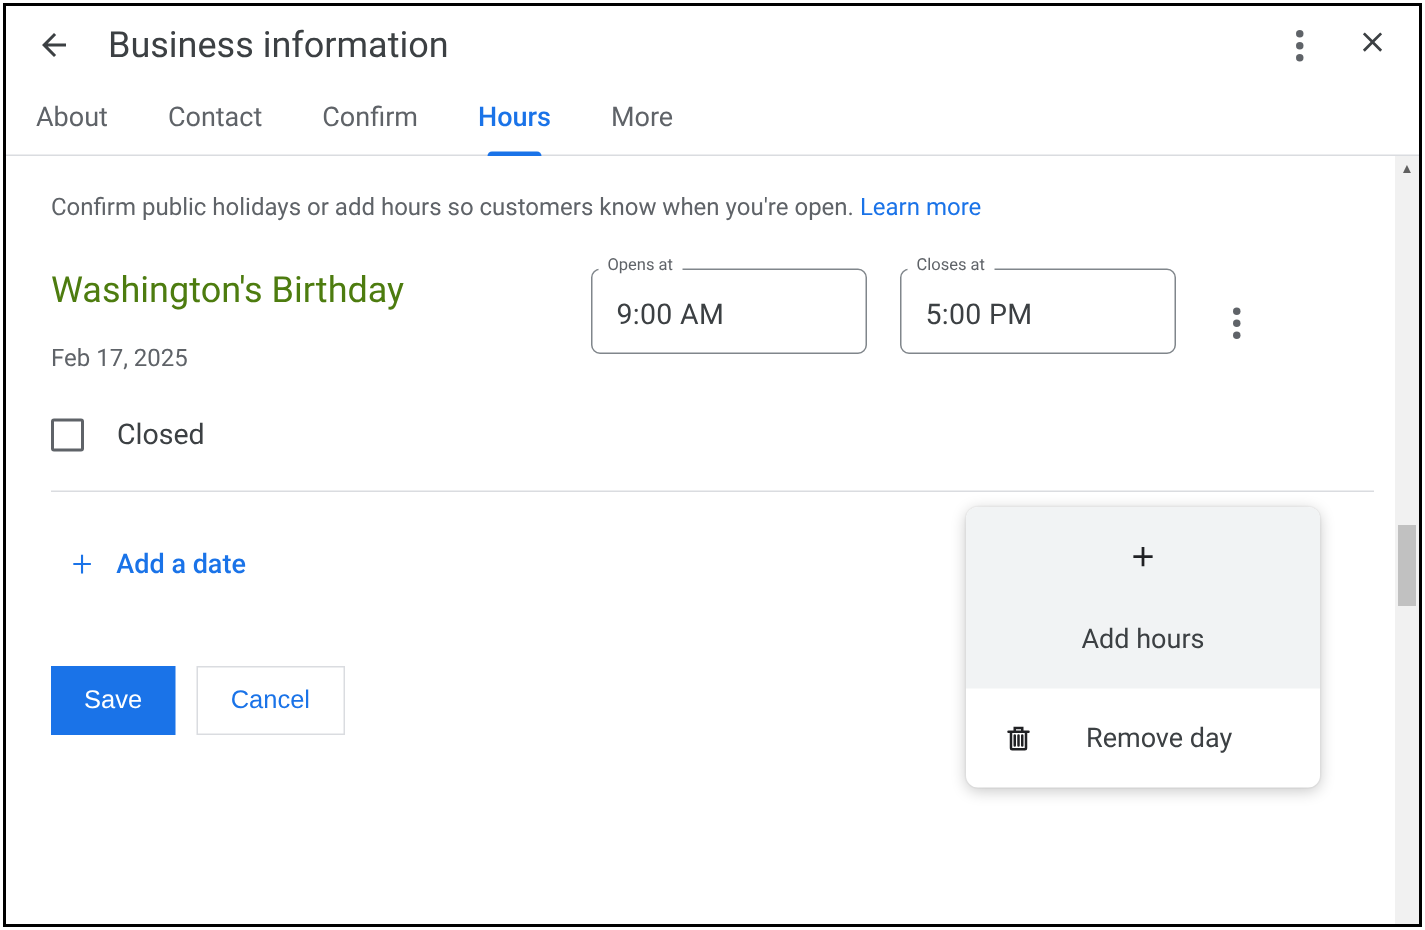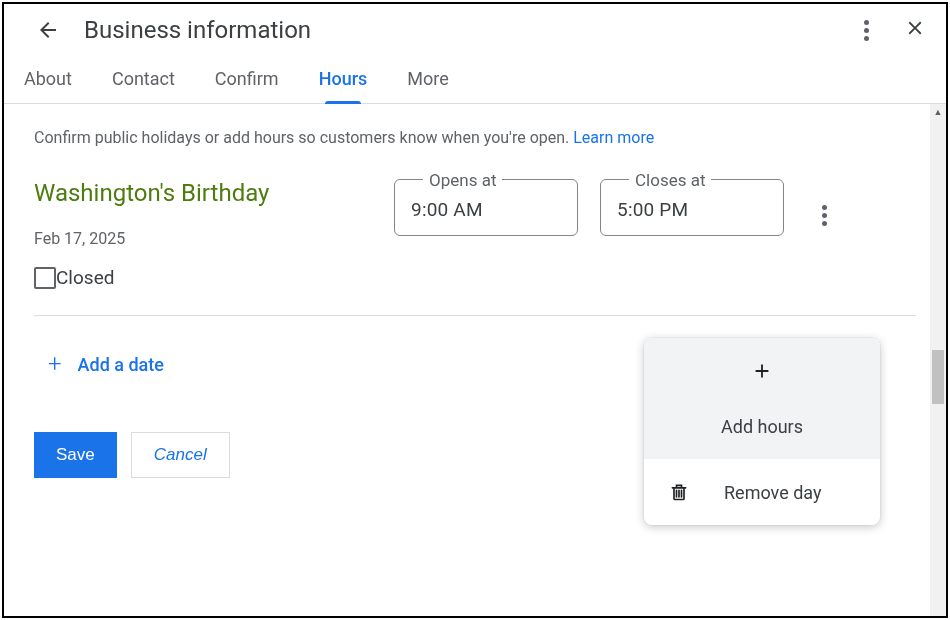--- a/index.html
+++ b/index.html
@@ -17,21 +17,21 @@
       height: 616px;
       margin: 2px;
       position: relative;
       background: #fff;
       display: flex;
       flex-direction: column;
     }
     .header {
       display: flex;
       align-items: center;
-      padding: 12px 20px 8px 32px;
+      padding: 12px 20px 8px 20px;
       gap: 24px;
     }
     .back-arrow {
       width: 24px; height: 24px;
       cursor: pointer;
       display: flex; align-items: center; justify-content: center;
     }
     .title {
       font-size: 24px;
       color: #3c4043;
@@ -106,25 +106,26 @@
       flex: 0 0 340px;
     }
     .holiday-name {
       font-size: 24px;
       color: #4d7c0f;
       margin-bottom: 22px;
     }
     .holiday-date {
       font-size: 16px;
       color: #5f6368;
-      margin-bottom: 18px;
+      margin-bottom: 30px;
     }
     .closed-row {
       display: flex;
       align-items: center;
+      gap: 22px;
     }
     .checkbox {
       width: 22px; height: 22px;
       border: 2px solid #5f6368;
       border-radius: 2px;
       cursor: pointer;
     }
     .closed-label { font-size: 19px; color: #3c4043; }
     .time-inputs {
       display: flex;
@@ -134,24 +135,24 @@
     .input-field {
       position: relative;
       border: 1px solid #80868b;
       border-radius: 6px;
       padding: 18px 16px 14px 16px;
       width: 184px;
     }
     .input-label {
       position: absolute;
       top: -10px;
-      left: 28px;
+      left: 4px;
       background: #fff;
       padding: 0 6px;
-      font-size: 17px;
+      font-size: 11px;
       color: #5f6368;
     }
     .input-value {
       font-size: 19px;
       color: #3c4043;
       letter-spacing: 0.2px;
     }
     .row-kebab {
       margin-top: 26px;
       margin-left: 10px;
@@ -186,21 +187,20 @@
       border: none;
     }
     .btn-primary {
       background: #1a73e8;
       color: #fff;
     }
     .btn-secondary {
       background: #fff;
       color: #1a73e8;
       border: 1px solid #dadce0;
-      font-style: italic;
     }
     .popup {
       position: absolute;
       top: 334px;
       left: 640px;
       width: 236px;
       background: #fff;
       border-radius: 8px;
       box-shadow: 0 2px 10px rgba(0,0,0,0.22), 0 0 0 1px rgba(0,0,0,0.03);
       overflow: hidden;

